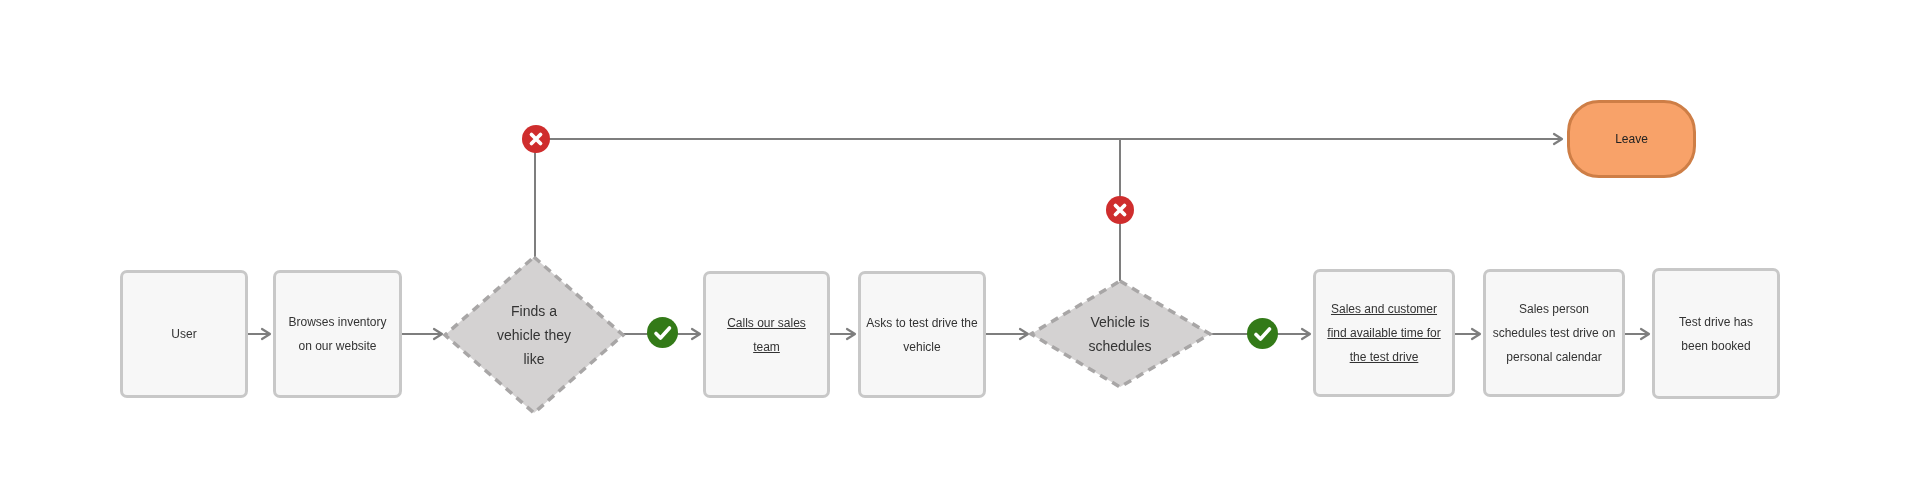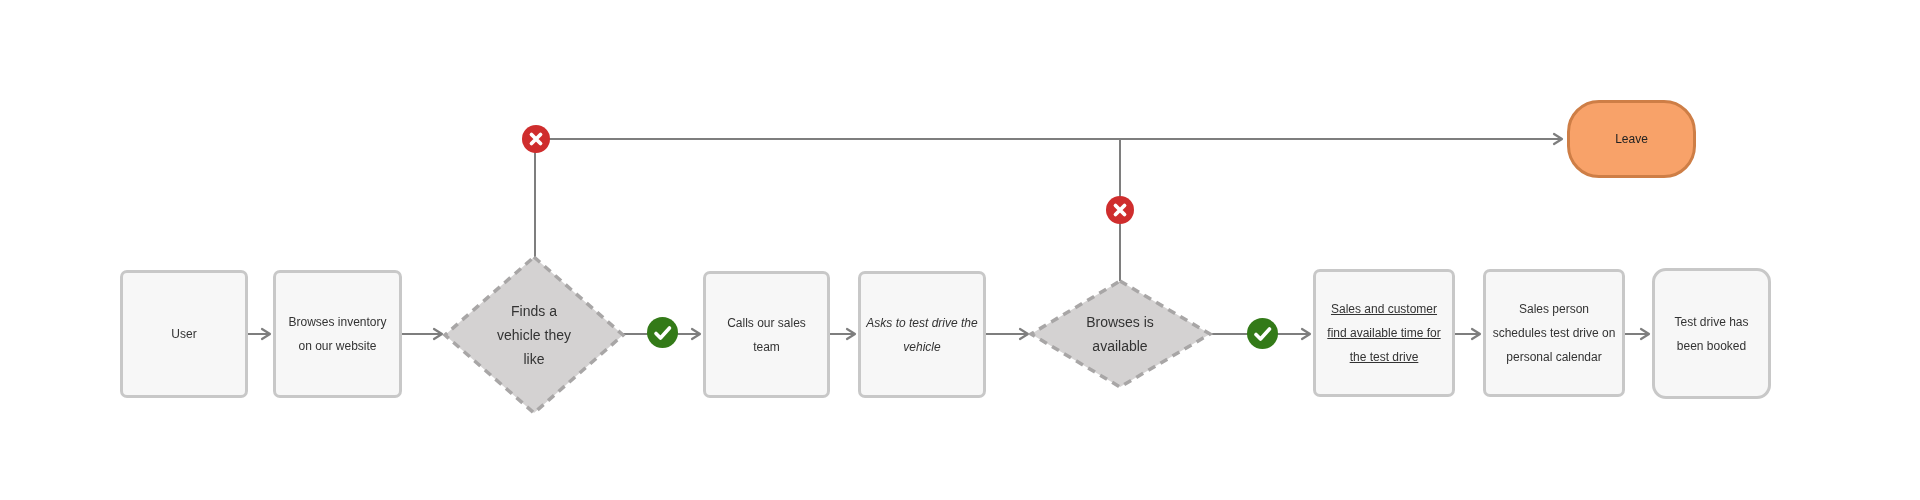--- a/index.html
+++ b/index.html
@@ -89,40 +89,40 @@
 
   <div class="node box" style="left:273px; top:270px; width:129px; height:128px;">
     <span class="label" style="width:106px;">Browses inventory on our website</span>
   </div>
 
   <div class="diamond-label" style="left:474px; top:275px; width:120px; height:120px;">
     <span class="label" style="width:84px;">Finds a vehicle they like</span>
   </div>
 
   <div class="node box" style="left:703px; top:271px; width:127px; height:127px;">
-    <span class="label" style="width:104px;">Calls our sales team</span>
+    <span class="label" style="width:104px;text-decoration:underline;">Calls our sales team</span>
   </div>
 
   <div class="node box" style="left:858px; top:271px; width:128px; height:127px;">
-    <span class="label" style="width:118px;font-style:italic;">Asks to test drive the vehicle</span>
+    <span class="label" style="width:118px;">Asks to test drive the vehicle</span>
   </div>
 
   <div class="diamond-label" style="left:1060px; top:284px; width:120px; height:100px;">
-    <span class="label" style="width:96px;">Browses is available</span>
+    <span class="label" style="width:96px;">Vehicle is schedules</span>
   </div>
 
   <div class="node box" style="left:1313px; top:269px; width:142px; height:128px;text-decoration:underline;">
     <span class="label" style="width:128px;">Sales and customer find available time for the test drive</span>
   </div>
 
   <div class="node box" style="left:1483px; top:269px; width:142px; height:128px;">
     <span class="label" style="width:126px;">Sales person schedules test drive on personal calendar</span>
   </div>
 
-  <div class="node box" style="left:1652px; top:268px; width:119px; height:131px;border-radius:14px;">
+  <div class="node box" style="left:1652px; top:268px; width:128px; height:131px;">
     <span class="label" style="width:104px;">Test drive has been booked</span>
   </div>
 
   <div class="node terminal" style="left:1567px; top:100px; width:129px; height:78px;">
     <span class="label">Leave</span>
   </div>
 
   <div class="badge fail" style="left:522px; top:125px;">
     <svg width="28" height="28" viewBox="0 0 28 28">
       <path d="M9.5 9.5 L18.5 18.5 M18.5 9.5 L9.5 18.5" stroke="#ffffff" stroke-width="3.8" stroke-linecap="round" fill="none"></path>

